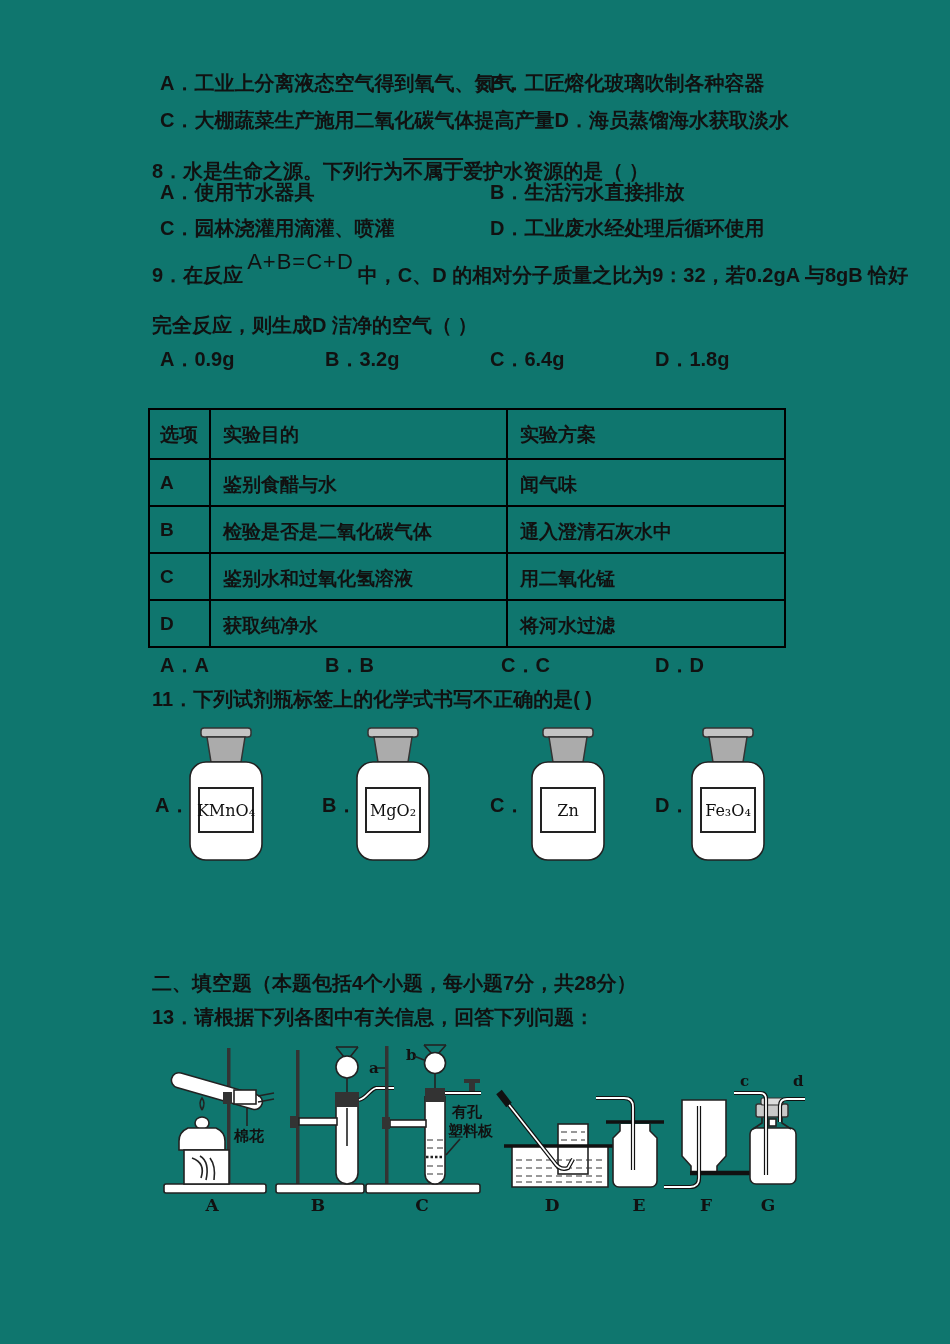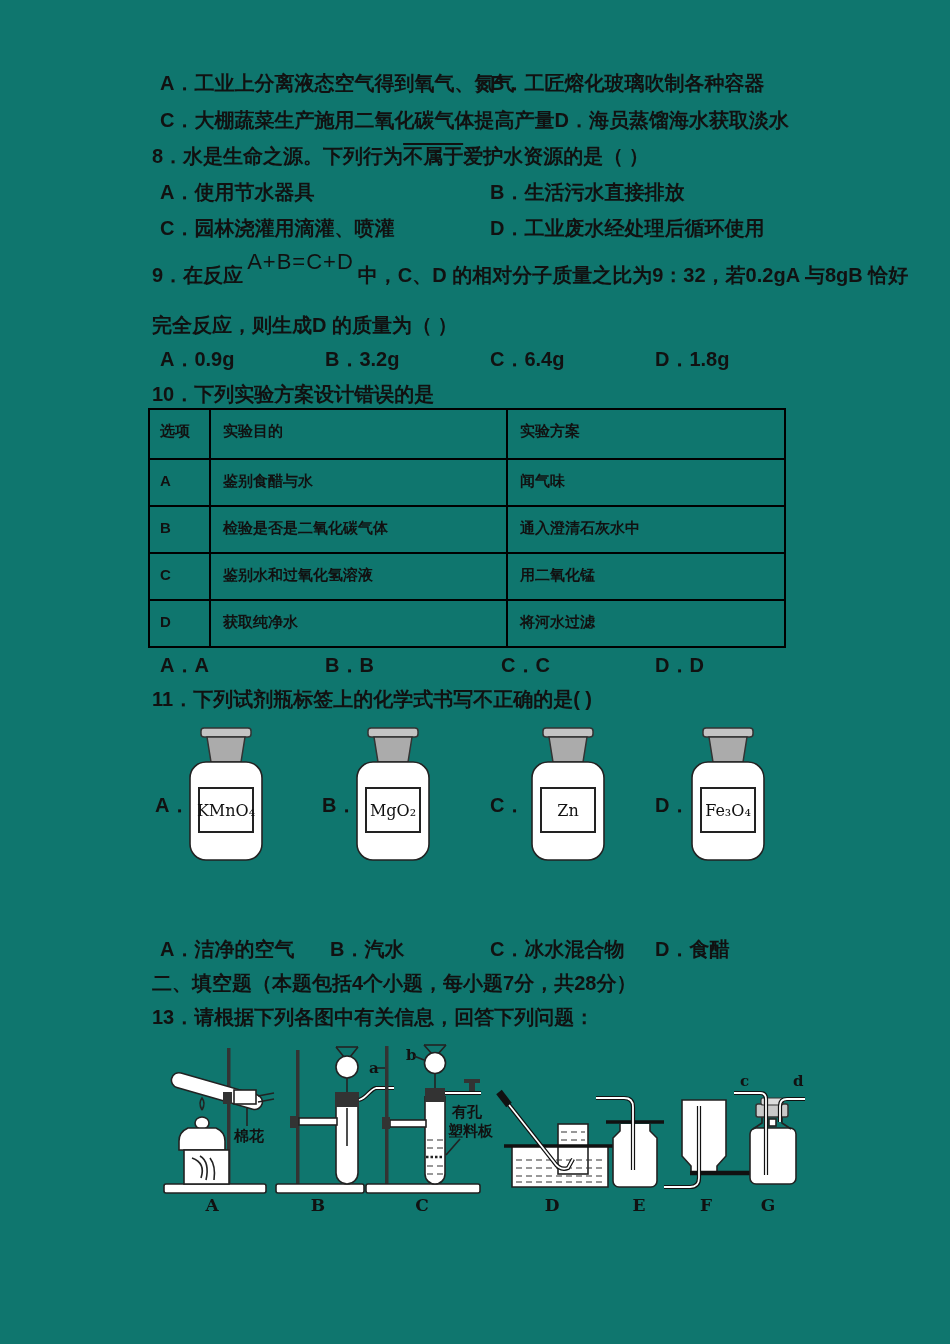--- a/index.html
+++ b/index.html
@@ -11,21 +11,21 @@
   .row{position:absolute;left:160px;width:680px;height:28px;
     font-size:20px;font-weight:700;white-space:nowrap;line-height:26px;}
   .row.stem{left:152px;}
   .opt{position:absolute;top:0;}
   .emph{text-decoration:overline;text-decoration-thickness:2px;}
   .formula{display:inline-block;transform:translateY(-13px);
     font-family:Liberation Sans, sans-serif;font-weight:400;font-size:22px;letter-spacing:1px;padding:0 4px;}
   
   table.qtable{position:absolute;left:148px;top:408px;border-collapse:collapse;table-layout:fixed;}
   table.qtable th,table.qtable td{
-    border:2px solid #000;font-size:15px;font-weight:700;text-align:left;
+    border:2px solid #000;font-size:19px;font-weight:700;text-align:left;
     vertical-align:top;padding:12px 6px 0 12px;white-space:nowrap;overflow:hidden;}
   table.qtable .c0{width:43px;padding-left:10px;}
   table.qtable .c1{width:277px;}
   table.qtable .c2{width:258px;}
   table.qtable tr{height:47px;}
   table.qtable tr.hd{height:50px;}
   
   .bottles{position:absolute;left:150px;top:726px;width:680px;height:150px;}
   .blabel{position:absolute;top:66px;font-size:20px;font-weight:700;}
   .bottle{position:absolute;top:0;}
@@ -48,48 +48,45 @@
 <div class="page">
 
   <div class="row" style="top:70px">
     <span class="opt" style="left:0">A．工业上分离液态空气得到氧气、氮气</span>
     <span class="opt" style="left:330px">B．工匠熔化玻璃吹制各种容器</span>
   </div>
   <div class="row" style="top:107px">
     <span>C．大棚蔬菜生产施用二氧化碳气体提高产量</span><span>D．海员蒸馏海水获取淡水</span>
   </div>
 
-  <div class="row stem" style="top:143px">
+  <div class="row stem" style="top:158px">
     <span>8．水是生命之源。下列行为</span><span class="emph">不属于</span><span>爱护水资源的是（  ）</span>
   </div>
   <div class="row" style="top:179px">
     <span class="opt" style="left:0">A．使用节水器具</span>
     <span class="opt" style="left:330px">B．生活污水直接排放</span>
   </div>
   <div class="row" style="top:215px">
     <span class="opt" style="left:0">C．园林浇灌用滴灌、喷灌</span>
     <span class="opt" style="left:330px">D．工业废水经处理后循环使用</span>
   </div>
 
   <div class="row stem" style="top:262px">
     <span>9．在反应</span><span class="formula">A+B=C+D</span><span>中，C、D 的相对分子质量之比为9：32，若0.2gA 与8gB 恰好</span>
   </div>
   <div class="row stem" style="top:312px">
-    <span>完全反应，则生成D 的质量为（  ）</span>
+    <span>完全反应，则生成D 洁净的空气（  ）</span>
   </div>
   <div class="row" style="top:346px">
     <span class="opt" style="left:0">A．0.9g</span>
     <span class="opt" style="left:165px">B．3.2g</span>
     <span class="opt" style="left:330px">C．6.4g</span>
     <span class="opt" style="left:495px">D．1.8g</span>
   </div>
 
-  <div class="row stem" style="top:381px">
-    <span>10．下列实验方案设计错误的是</span>
-  </div>
 
   <table class="qtable">
     <tbody>
         <tr class="hd">
       <th class="c0">选项</th>
       <th class="c1">实验目的</th>
       <th class="c2">实验方案</th>
     </tr>
     <tr>
       <td class="c0">A</td>
@@ -154,26 +151,20 @@
     </svg>
     <svg class="bottle" style="left:535px" width="86" height="140" viewBox="0 0 86 140">
       <rect x="18" y="2" width="50" height="9" rx="3" fill="#c4c4c4" stroke="#333" stroke-width="1.5"></rect>
       <polygon points="24,11 62,11 58,36 28,36" fill="#ababab" stroke="#333" stroke-width="1.5"></polygon>
       <rect x="7" y="36" width="72" height="98" rx="16" class="vessel" stroke-width="2"></rect>
       <rect x="16" y="62" width="54" height="44" fill="#fff" stroke="#222" stroke-width="2"></rect>
       <text class="bform" x="43" y="90" text-anchor="middle">Fe₃O₄</text>
     </svg>
   </div>
 
-  <div class="row" style="top:936px">
-    <span class="opt" style="left:0">A．洁净的空气</span>
-    <span class="opt" style="left:170px">B．汽水</span>
-    <span class="opt" style="left:330px">C．冰水混合物</span>
-    <span class="opt" style="left:495px">D．食醋</span>
-  </div>
 
   <div class="row stem" style="top:970px">
     <span>二、填空题（本题包括4个小题，每小题7分，共28分）</span>
   </div>
   <div class="row stem" style="top:1004px">
     <span>13．请根据下列各图中有关信息，回答下列问题：</span>
   </div>
 
   <svg class="figure" width="660" height="178" viewBox="0 0 660 178">
 

